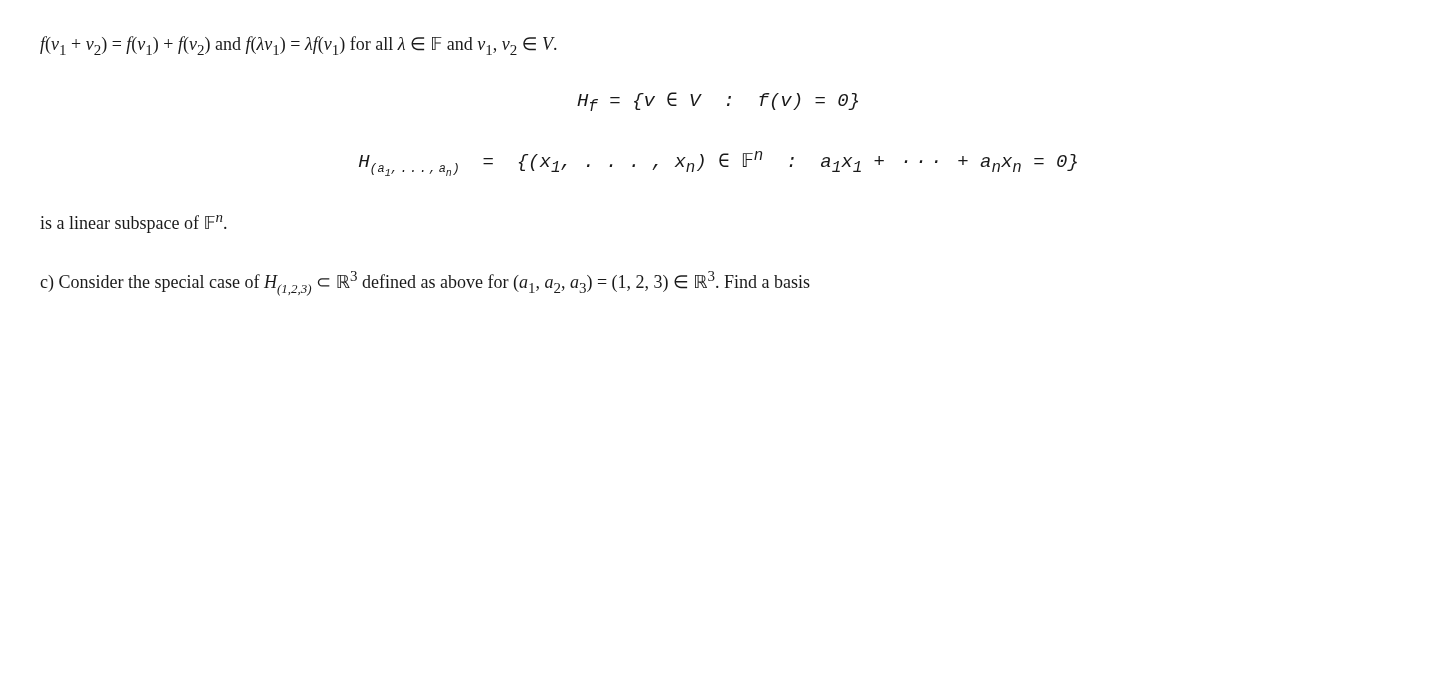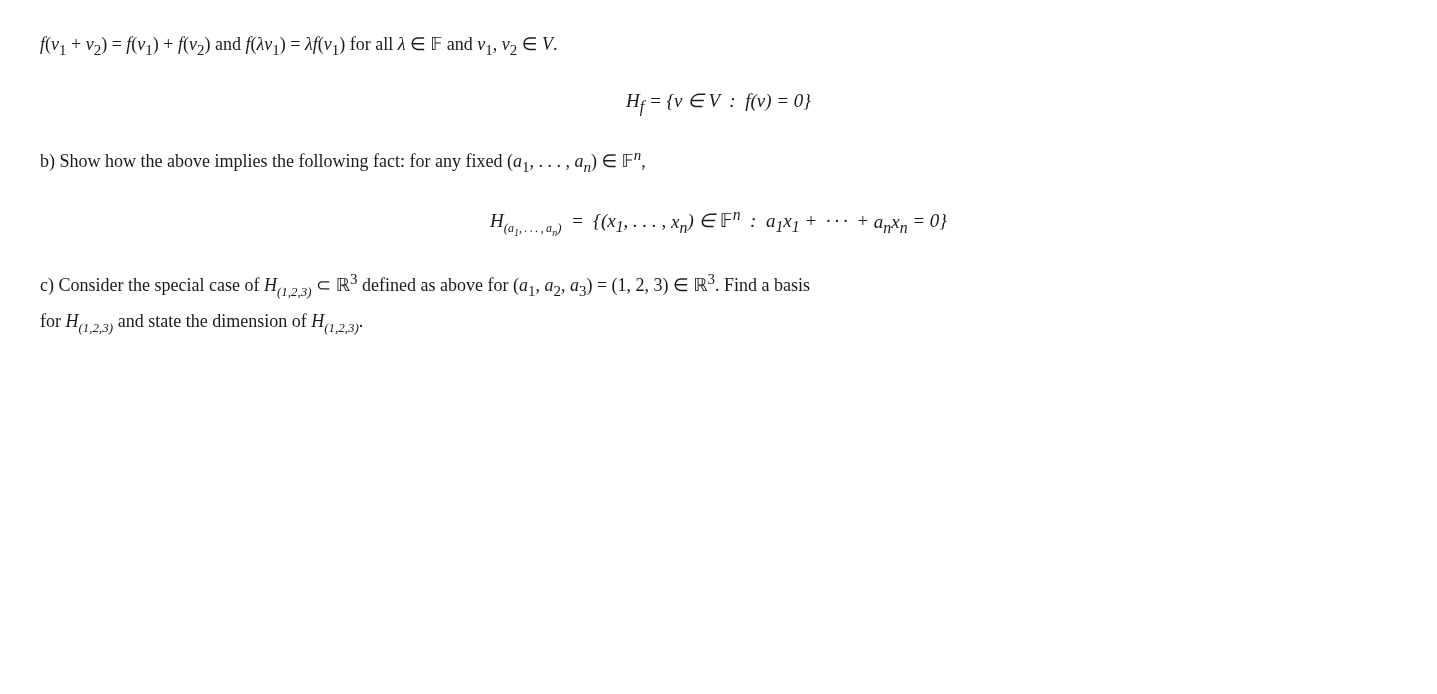--- a/index.html
+++ b/index.html
@@ -33,54 +33,51 @@
 
     .indent-formula {
       display: flex;
       justify-content: center;
       align-items: center;
       margin: 24px 0;
       font-size: 19px;
     }
 
     .math-display {
-      font-family: Liberation Serif, serif;
+      font-family: Liberation Mono, monospace;
       font-style: italic;
     }
   </style>
 </head>
 <body>
 
 <div class="math-content">
 
   <p style="margin-top:-10px; margin-bottom: 12px;">
     <i>f</i>(<i>v</i><sub>1</sub> + <i>v</i><sub>2</sub>) = <i>f</i>(<i>v</i><sub>1</sub>) + <i>f</i>(<i>v</i><sub>2</sub>) and <i>f</i>(<i>λv</i><sub>1</sub>) = <i>λf</i>(<i>v</i><sub>1</sub>) for all <i>λ</i> ∈ <span style="font-style:normal;">𝔽</span> and <i>v</i><sub>1</sub>, <i>v</i><sub>2</sub> ∈ <i>V</i>.
   </p>
 
 
   <div class="indent-formula">
     <span class="math-display">
       <i>H</i><sub style="font-style:italic;">f</sub> = {<i>v</i> ∈ <i>V</i> &nbsp;:&nbsp; <i>f</i>(<i>v</i>) = 0}
     </span>
   </div>
 
 
-  <p style="margin-top: 10px; margin-bottom: 4px;">
-    <span class="roman">b) Show how the above implies the following fact: for any fixed </span>(<i>a</i><sub>1</sub>, . . . , <i>a<sub>n</sub></i>) ∈ <span style="font-style:normal;">𝔽</span><sup style="font-style:italic;">n</sup><span class="roman">,</span>
-  </p>
 
   <div class="indent-formula">
     <span class="math-display">
       <i>H</i><sub style="font-style:italic; font-size:13px;">(<i style="font-size:12px;">a</i><sub style="font-size:10px; vertical-align:sub;">1</sub><span style="font-style:italic; font-size:12px;">, . . . , a</span><sub style="font-size:10px; vertical-align:sub; font-style:italic;">n</sub>)</sub>
       &nbsp;=&nbsp;
       {(<i>x</i><sub>1</sub>, . . . , <i>x<sub>n</sub></i>) ∈ <span style="font-style:normal;">𝔽</span><sup style="font-style:italic;">n</sup> &nbsp;:&nbsp; <i>a</i><sub>1</sub><i>x</i><sub>1</sub> +  · · ·  + <i>a<sub>n</sub>x<sub>n</sub></i> = 0}
     </span>
   </div>
 
+  <p>
+    <span class="roman">is a linear subspace of </span><span style="font-style:normal;">𝔽</span><sup style="font-style:italic;">n</sup><span class="roman">.</span>
+  </p>
 
   <p style="margin-top: 26px;">
     <span class="roman">c) Consider the special case of </span><i>H</i><sub style="font-size:13px; font-style:italic;">(1,2,3)</sub><span class="roman"> ⊂ </span><span style="font-style:normal;">ℝ</span><sup>3</sup><span class="roman"> defined as above for </span>(<i>a</i><sub>1</sub>, <i>a</i><sub>2</sub>, <i>a</i><sub>3</sub>) = (1, 2, 3) ∈ <span style="font-style:normal;">ℝ</span><sup>3</sup><span class="roman">. Find a basis</span>
-  </p>
-  <p style="margin-top: -10px;">
-    <span class="roman">for </span><i>H</i><sub style="font-size:13px; font-style:italic;">(1,2,3)</sub><span class="roman"> and state the dimension of </span><i>H</i><sub style="font-size:13px; font-style:italic;">(1,2,3)</sub><span class="roman">.</span>
   </p>
 
 </div>
 
 </body></html>

